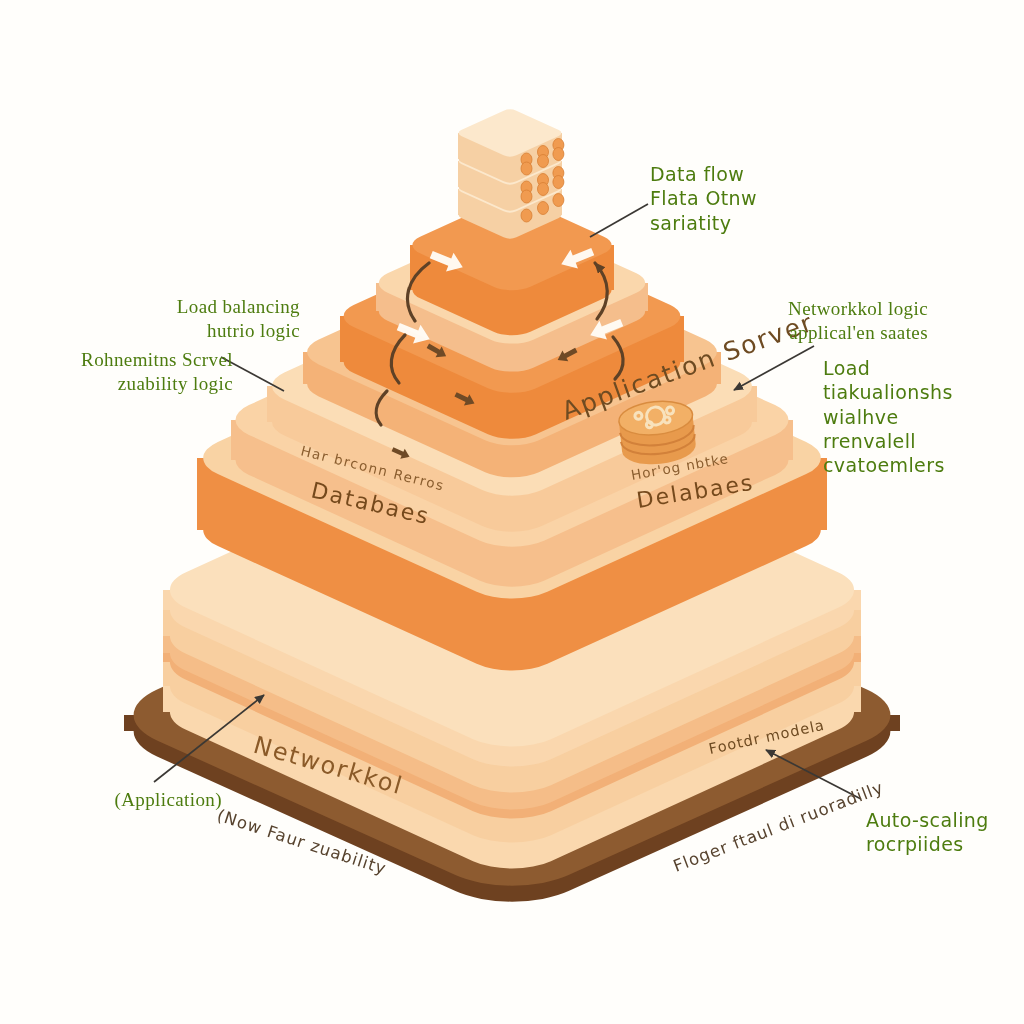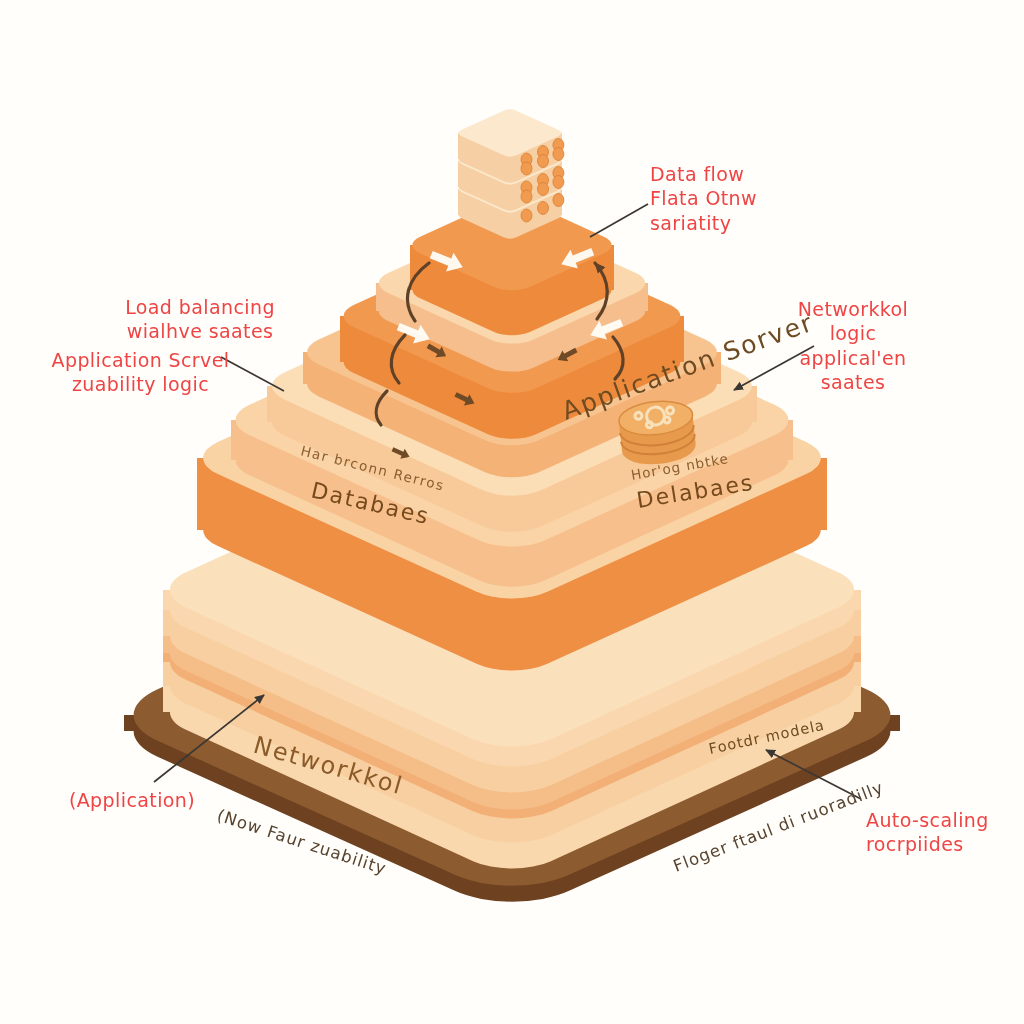--- a/index.html
+++ b/index.html
@@ -2,25 +2,25 @@
 <html><head>
 <meta charset="utf-8">
 <style>
   html,body{margin:0;padding:0;background:#fffefb;}
   #stage{
     position:relative;width:1024px;height:1024px;overflow:hidden;
     background:#fffefb;font-family:"DejaVu Sans",sans-serif;
   }
   #cake-svg{position:absolute;left:0;top:0;}
   .ext-label{
-    position:absolute;color:#ef4444;font-size:19px;line-height:1.28;
+    position:absolute;color:#4d7c0f;font-size:19px;line-height:1.28;
     letter-spacing:.4px;
   }
   .ext-label span{display:block;}
-  .tc{text-align:center;}
+  .tc{text-align:right;font-family:Liberation Serif, serif;}
   svg text{font-family:"DejaVu Sans",sans-serif;}
 </style>
 </head>
 <body>
 
 <div id="stage">
 
 <svg id="cake-svg" width="1024" height="1024" viewBox="0 0 1024 1024">
   <defs>
     <marker id="mhBlack" markerUnits="userSpaceOnUse" markerWidth="12" markerHeight="10" refX="9" refY="4.5" orient="auto">
@@ -273,33 +273,38 @@
 </svg>
 
 <div class="ext-label" style="left:650px;top:162px;width:170px;">
   <span>Data flow</span>
   <span>Flata Otnw</span>
   <span>sariatity</span>
 </div>
 
 <div class="ext-label tc" style="left:100px;top:295px;width:200px;">
   <span>Load balancing</span>
-  <span>wialhve saates</span>
+  <span>hutrio logic</span>
 </div>
 
 <div class="ext-label tc" style="left:48px;top:348px;width:185px;">
-  <span>Application Scrvel</span>
+  <span>Rohnemitns Scrvel</span>
   <span>zuability logic</span>
 </div>
 
 <div class="ext-label tc" style="left:778px;top:297px;width:150px;">
   <span>Networkkol logic</span>
   <span>applical'en saates</span>
 </div>
 
+<div class="ext-label" style="left:823px;top:356px;width:170px;">
+  <span>Load tiakualionshs</span>
+  <span>wialhve rrenvalell</span>
+  <span>cvatoemlers</span>
+</div>
 
 <div class="ext-label tc" style="left:42px;top:788px;width:180px;">
   <span>(Application)</span>
 </div>
 
 <div class="ext-label" style="left:866px;top:792px;width:150px;margin-top:16px;">
   <span>Auto-scaling</span>
   <span>rocrpiides</span>
 </div>
 

